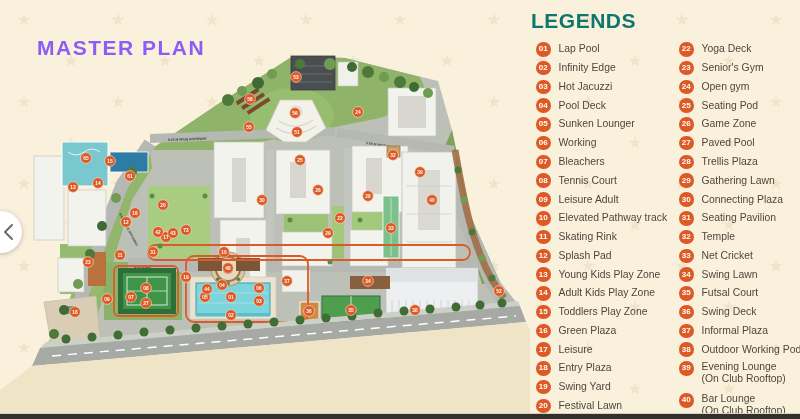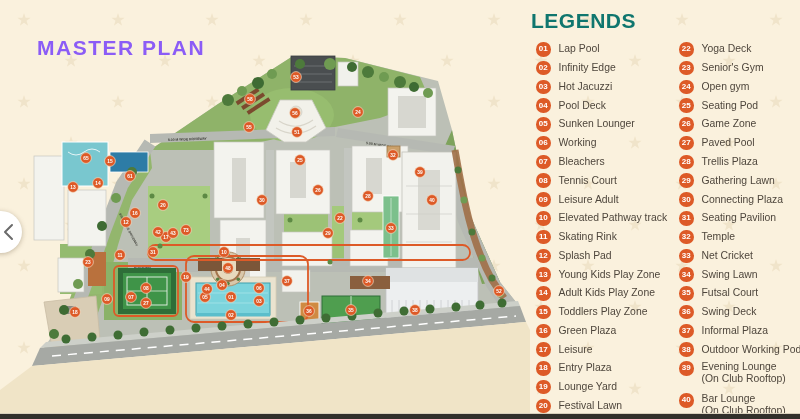--- a/index.html
+++ b/index.html
@@ -558,21 +558,21 @@
       <div class="lg-row">
         <span class="lg-num">17</span>
         <span class="lg-label">Leisure</span>
       </div>
       <div class="lg-row">
         <span class="lg-num">18</span>
         <span class="lg-label">Entry Plaza</span>
       </div>
       <div class="lg-row">
         <span class="lg-num">19</span>
-        <span class="lg-label">Lounge Yard</span>
+        <span class="lg-label">Swing Yard</span>
       </div>
       <div class="lg-row">
         <span class="lg-num">20</span>
         <span class="lg-label">Festival Lawn</span>
       </div>
     </div>
   <div id="col2" class="lg-col">
       <div class="lg-row">
         <span class="lg-num">22</span>
         <span class="lg-label">Yoga Deck</span>

